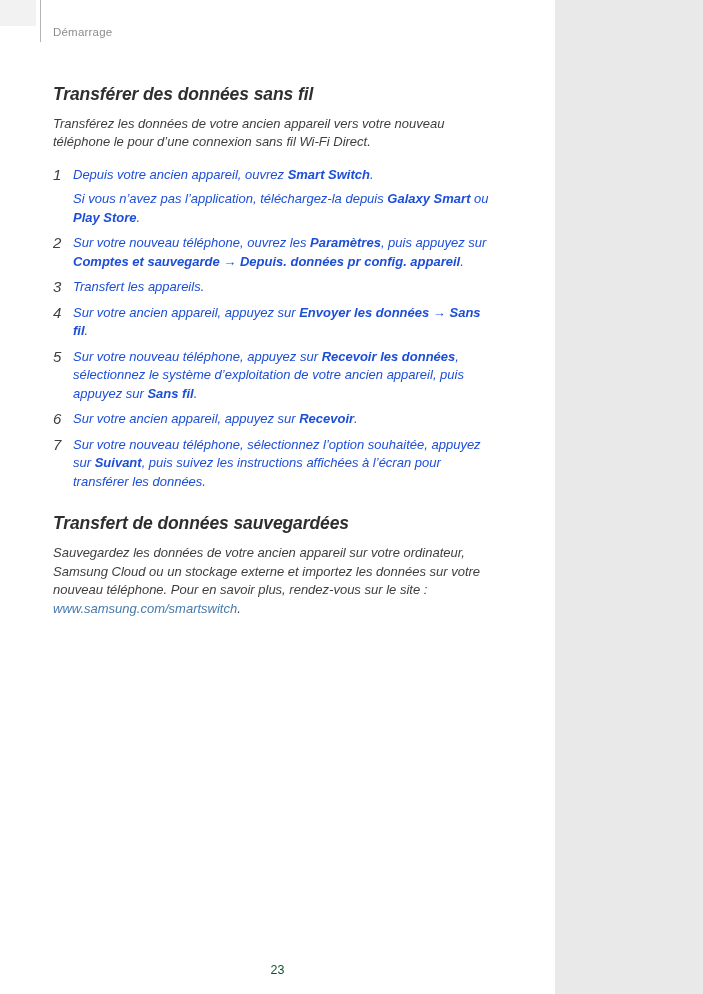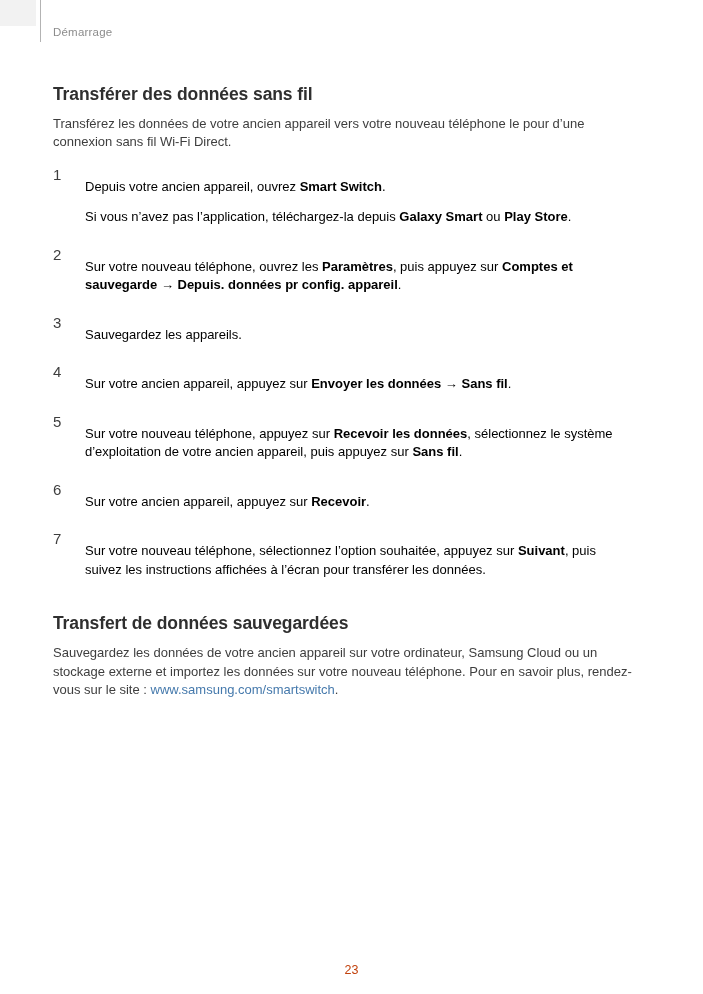--- a/index.html
+++ b/index.html
@@ -1,65 +1,65 @@
 <!DOCTYPE html>
 <html lang="fr"><head>
 <meta charset="utf-8">
 <style>
   html,body{margin:0;padding:0;}
   body{background:#e9e9e9;}
   .page{
     position:relative;
-    width:703px;height:994px;
+    width:555px;height:994px;
     background:#ffffff;
     font-family:"Liberation Sans","DejaVu Sans",sans-serif;
     color:#3e3e3e;
     overflow:hidden;
   }
   .corner-artifact{
     position:absolute;top:0;left:0;width:36px;height:26px;
     background:#f2f2f2;
   }
   .header-rule{
     position:absolute;top:0;left:40px;width:1px;height:42px;
     background:#b3b3b3;
   }
   .breadcrumb{
     position:absolute;top:26px;left:53px;
     font-size:11.5px;color:#8c8c8c;letter-spacing:0.2px;
   }
-  main{padding:0 56px 0 53px;}
+  main{padding:0 56px 0 53px;font-style:italic;}
   .section-title{
     margin:0;
     font-size:17.5px;font-weight:700;color:#2f2f2f;
     line-height:1.3;letter-spacing:-0.1px;
   }
   .title-wireless{margin-top:83px;}
   .title-backup{margin-top:21px;}
   .par{
     margin:9px 0 0 0;
     font-size:13px;line-height:18.5px;color:#3e3e3e;
   }
   .steps{margin-top:14px;}
   .step{display:flex;margin-top:7px;}
   .step:first-child{margin-top:0;}
   .step-num{
     flex:0 0 20px;width:20px;
     font-size:15px;line-height:18px;color:#3e3e3e;font-weight:400;
   }
   .step-body{flex:1;}
-  .step-line,.step-sub{margin:12px;font-size:13px;line-height:18.5px;color:#000000;}
+  .step-line,.step-sub{margin:0;font-size:13px;line-height:18.5px;color:#1d4ed8;}
   .step-sub{margin-top:6px;}
   .b{font-weight:700;}
   .link{color:#4579ac;text-decoration:none;cursor:pointer;}
   .footer{
     position:absolute;left:0;right:0;bottom:16px;
     text-align:center;
   }
-  .page-number{font-size:12.5px;color:#c2410c;text-align:center;}
+  .page-number{font-size:12.5px;color:#14532d;text-align:center;}
 </style>
 </head>
 <body>
 
 <div class="page">
   <div class="corner-artifact"></div>
   <div class="header-rule"></div>
   <div class="breadcrumb">Démarrage</div>
 
   <main>
@@ -76,21 +76,21 @@
           </div>
           <div class="step">
             <div class="step-num">2</div>
             <div class="step-body">
               <p class="step-line"><span>Sur votre nouveau téléphone, ouvrez les </span><span class="b">Paramètres</span><span>, puis appuyez sur </span><span class="b">Comptes et sauvegarde</span><span class="b"> → </span><span class="b">Depuis. données pr config. appareil</span><span>.</span></p>
             </div>
           </div>
           <div class="step">
             <div class="step-num">3</div>
             <div class="step-body">
-              <p class="step-line"><span>Sauvegardez les appareils.</span></p>
+              <p class="step-line"><span>Transfert les appareils.</span></p>
             </div>
           </div>
           <div class="step">
             <div class="step-num">4</div>
             <div class="step-body">
               <p class="step-line"><span>Sur votre ancien appareil, appuyez sur </span><span class="b">Envoyer les données</span><span class="b"> → </span><span class="b">Sans fil</span><span>.</span></p>
             </div>
           </div>
           <div class="step">
             <div class="step-num">5</div>

